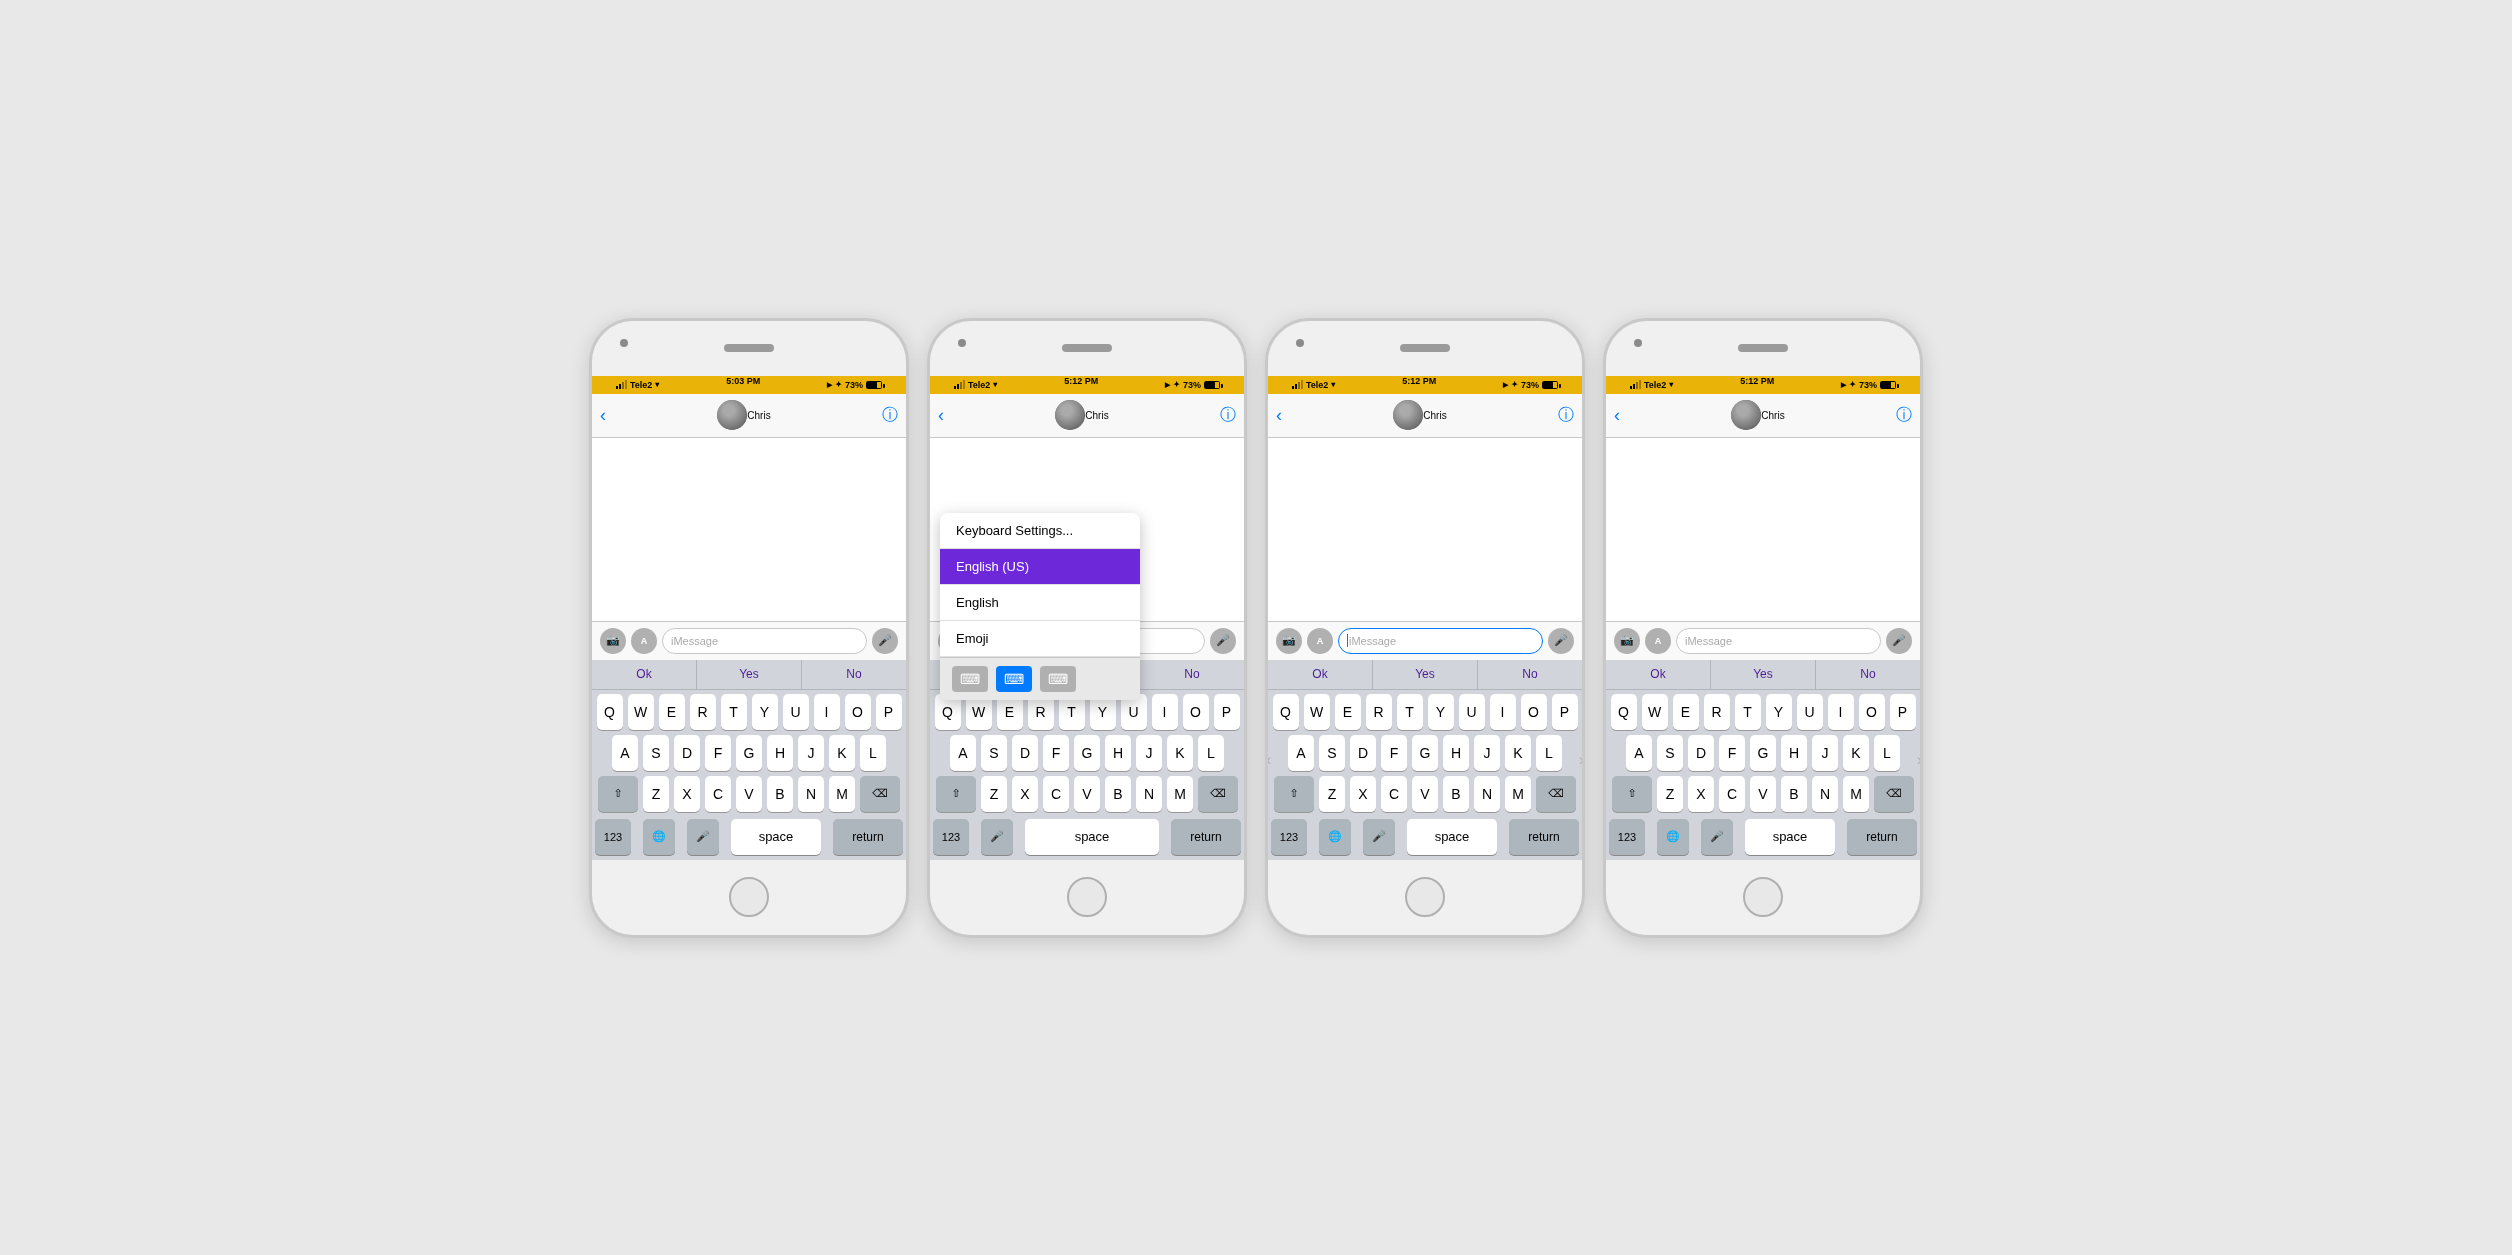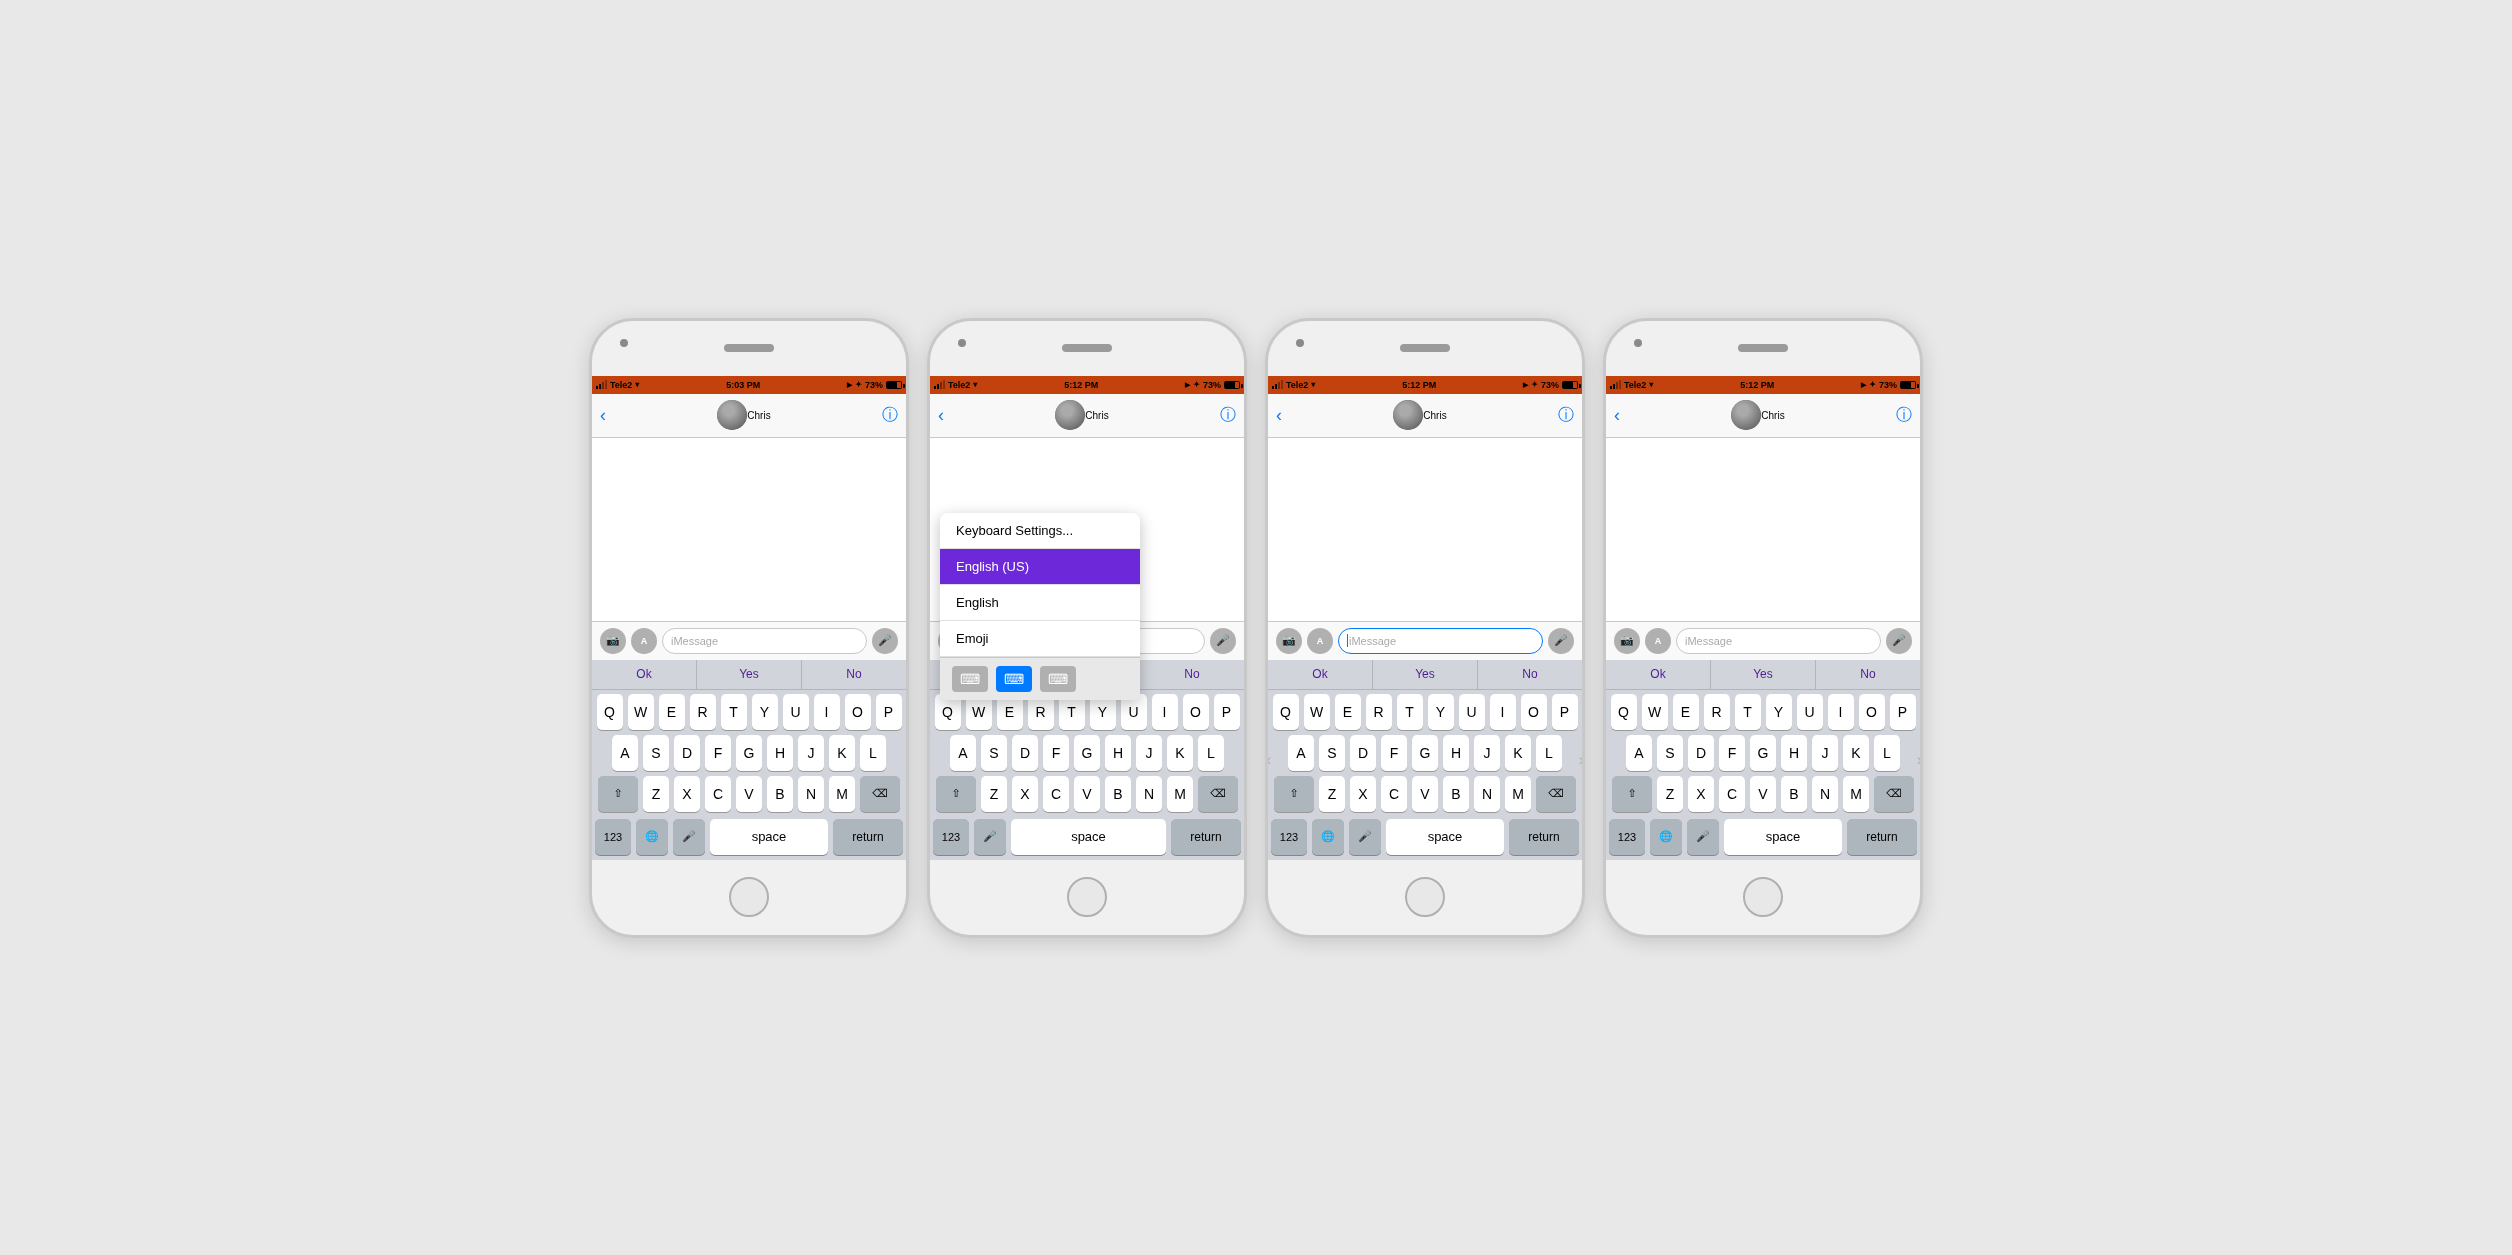--- a/index.html
+++ b/index.html
@@ -77,26 +77,25 @@
       flex: 1;
       background: white;
       display: flex;
       flex-direction: column;
       overflow: hidden;
       position: relative;
     }
 
     
     .status-bar {
-      background: #c2410c;
+      background: #eab308;
       height: 18px;
       display: flex;
-      align-items: center;
       justify-content: space-between;
-      padding: 0 4px;
+      padding: 0 24px;
       font-size: 9px;
       font-weight: 600;
       color: #000;
       flex-shrink: 0;
     }
     .status-left { display: flex; align-items: center; gap: 3px; }
     .status-right { display: flex; align-items: center; gap: 3px; }
     .signal-bars { display: flex; align-items: flex-end; gap: 1px; }
     .signal-bar { background: #000; width: 2px; }
     .signal-bar:nth-child(1) { height: 3px; }
@@ -254,21 +253,21 @@
     .key.dark {
       background: #adb5bd;
       color: #000;
       font-size: 11px;
     }
     .key.shift { min-width: 40px; max-width: 40px; }
     .key.delete { min-width: 40px; max-width: 40px; }
 
     .keyboard-bottom-row {
       display: flex;
-      gap: 5px;
+      gap: 12px;
       padding: 0 3px 5px;
       align-items: center;
     }
     .kb-bottom-key {
       background: #adb5bd;
       border-radius: 5px;
       height: 36px;
       display: flex; align-items: center; justify-content: center;
       font-size: 11px;
       color: #000;

